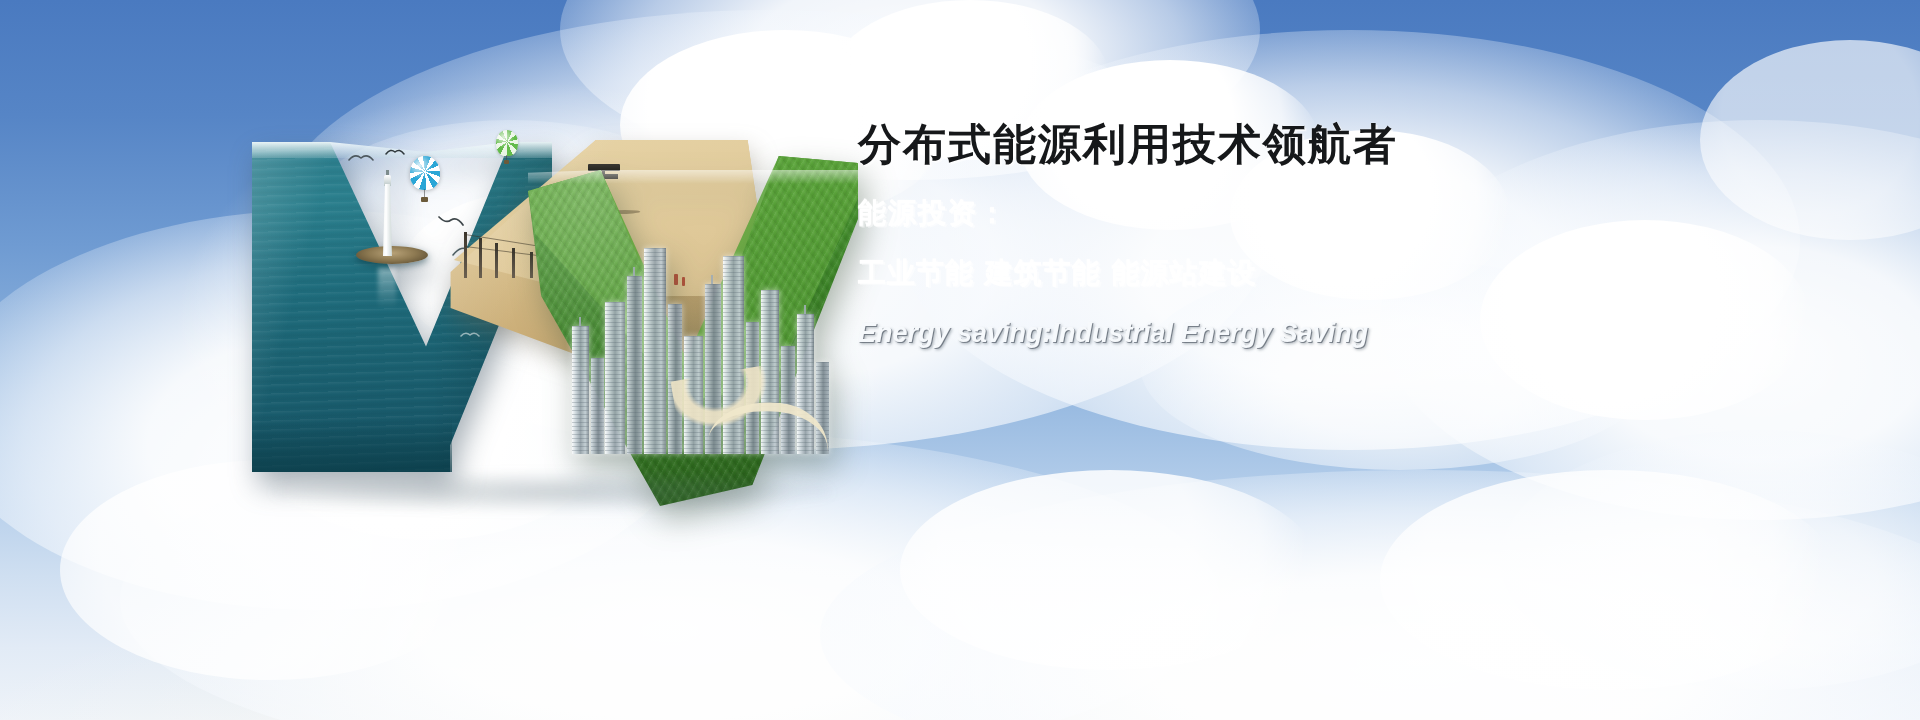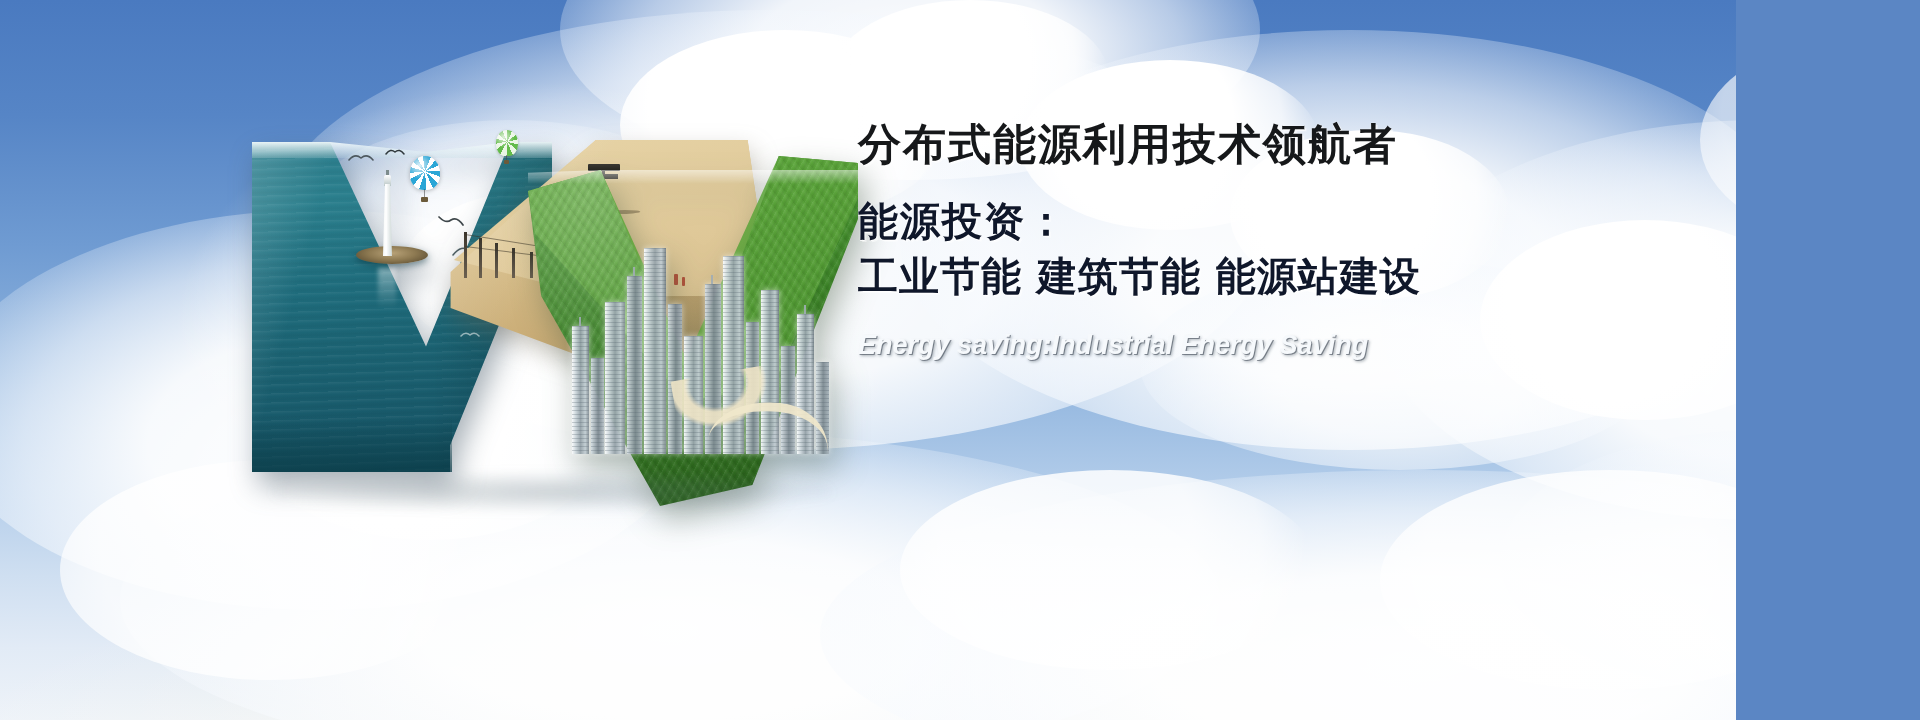--- a/index.html
+++ b/index.html
@@ -1,19 +1,19 @@
 <!DOCTYPE html>
 <html><head>
 <meta charset="utf-8">
 <style>
   * { margin:0; padding:0; box-sizing:border-box; }
   html,body { width:1920px; height:720px; overflow:hidden; background:#5b86c4; }
 
   #banner {
-    position:relative; width:1736px; height:720px; overflow:hidden;
+    position:relative; width:1920px; height:720px; overflow:hidden;
     font-family:"Liberation Sans", sans-serif;
   }
 
   
   .sky {
     position:absolute; inset:0;
     background:
       linear-gradient(to bottom,
         #4a7ac0 0%,
         #5685c6 16%,
@@ -302,31 +302,31 @@
     color:#f3f7fb;
     text-shadow:
       1px 1px 0 rgba(60,70,80,.55),
       2px 2px 2px rgba(40,55,70,.38),
       0 0 1px rgba(255,255,255,.9);
     white-space:nowrap;
   }
   .cn-line {
     font-family:"DejaVu Sans","Liberation Sans", sans-serif;
     font-weight:bold;
-    font-size:40px;
+    font-size:28px;
     letter-spacing:2px;
-    color:#0f172a;
+    color:#ffffff;
     text-shadow:
       0 1px 0 rgba(255,255,255,.85),
       2px 2px 0 rgba(255,255,255,.5),
       0 0 2px rgba(255,255,255,.55);
     white-space:nowrap;
   }
   .cn-invest { margin-top:26px; }
-  .cn-services { letter-spacing:1px; }
+  .cn-services { margin-top:22px; letter-spacing:1px; }
   .en-list { margin-top:22px; }
   .en-item {
     font-family:"Liberation Sans", sans-serif;
     font-weight:bold; font-style:italic;
     font-size:27px; line-height:1.42;
     color:#f6f9fc;
     text-shadow:
       1px 1px 0 rgba(60,70,82,.55),
       2px 2px 3px rgba(40,55,70,.36),
       0 0 1px rgba(255,255,255,.85);

